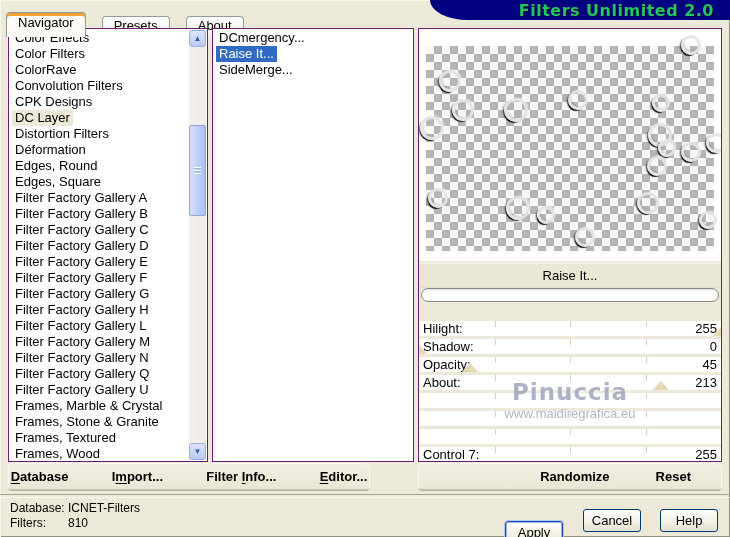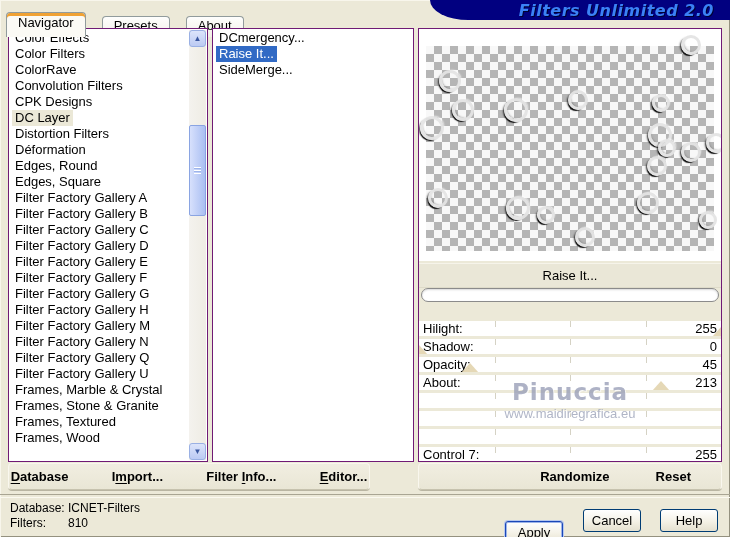--- a/index.html
+++ b/index.html
@@ -19,22 +19,22 @@
   }
   .tab.active{
     background:#fbfaf5;height:17px;padding-top:3px;
     box-shadow:inset 0 3px 0 #f0a234;
     position:relative;z-index:2;
   }
   
   .title-band{
     position:absolute;top:0;right:0;width:300px;height:20px;
     background:#010080;border-bottom-left-radius:46px 24px;
-    color:#3b82f6;font-family:"DejaVu Sans",sans-serif;
-    font-style:italic;font-weight:bold;font-size:16px;
+    color:#22c55e;font-family:"DejaVu Sans",sans-serif;
+    font-weight:bold;font-size:16px;
     display:flex;align-items:center;justify-content:flex-end;
     padding-right:16px;box-sizing:border-box;letter-spacing:.5px;
     text-shadow:1px 1px 0 rgba(0,0,0,.6);
   }
   
   .panel{position:absolute;top:28px;background:#fff;border:1px solid #701a75;box-sizing:border-box;}
   #nav-panel{left:8px;width:200px;height:434px;overflow:hidden;}
   #filter-panel{left:212px;width:202px;height:434px;overflow:hidden;}
   .list{position:absolute;left:1px;top:1px;right:18px;bottom:1px;overflow:hidden;}
   #filter-panel .list{right:1px;}
@@ -129,20 +129,21 @@
       <div class="list-item"><span>Edges, Round</span></div>
       <div class="list-item"><span>Edges, Square</span></div>
       <div class="list-item"><span>Filter Factory Gallery A</span></div>
       <div class="list-item"><span>Filter Factory Gallery B</span></div>
       <div class="list-item"><span>Filter Factory Gallery C</span></div>
       <div class="list-item"><span>Filter Factory Gallery D</span></div>
       <div class="list-item"><span>Filter Factory Gallery E</span></div>
       <div class="list-item"><span>Filter Factory Gallery F</span></div>
       <div class="list-item"><span>Filter Factory Gallery G</span></div>
       <div class="list-item"><span>Filter Factory Gallery H</span></div>
+      <div class="list-item"><span>Filter Factory Gallery L</span></div>
       <div class="list-item"><span>Filter Factory Gallery M</span></div>
       <div class="list-item"><span>Filter Factory Gallery N</span></div>
       <div class="list-item"><span>Filter Factory Gallery Q</span></div>
       <div class="list-item"><span>Filter Factory Gallery U</span></div>
       <div class="list-item"><span>Frames, Marble &amp; Crystal</span></div>
       <div class="list-item"><span>Frames, Stone &amp; Granite</span></div>
       <div class="list-item"><span>Frames, Textured</span></div>
       <div class="list-item"><span>Frames, Wood</span></div>
     </div>
   <div class="scrollbar">

